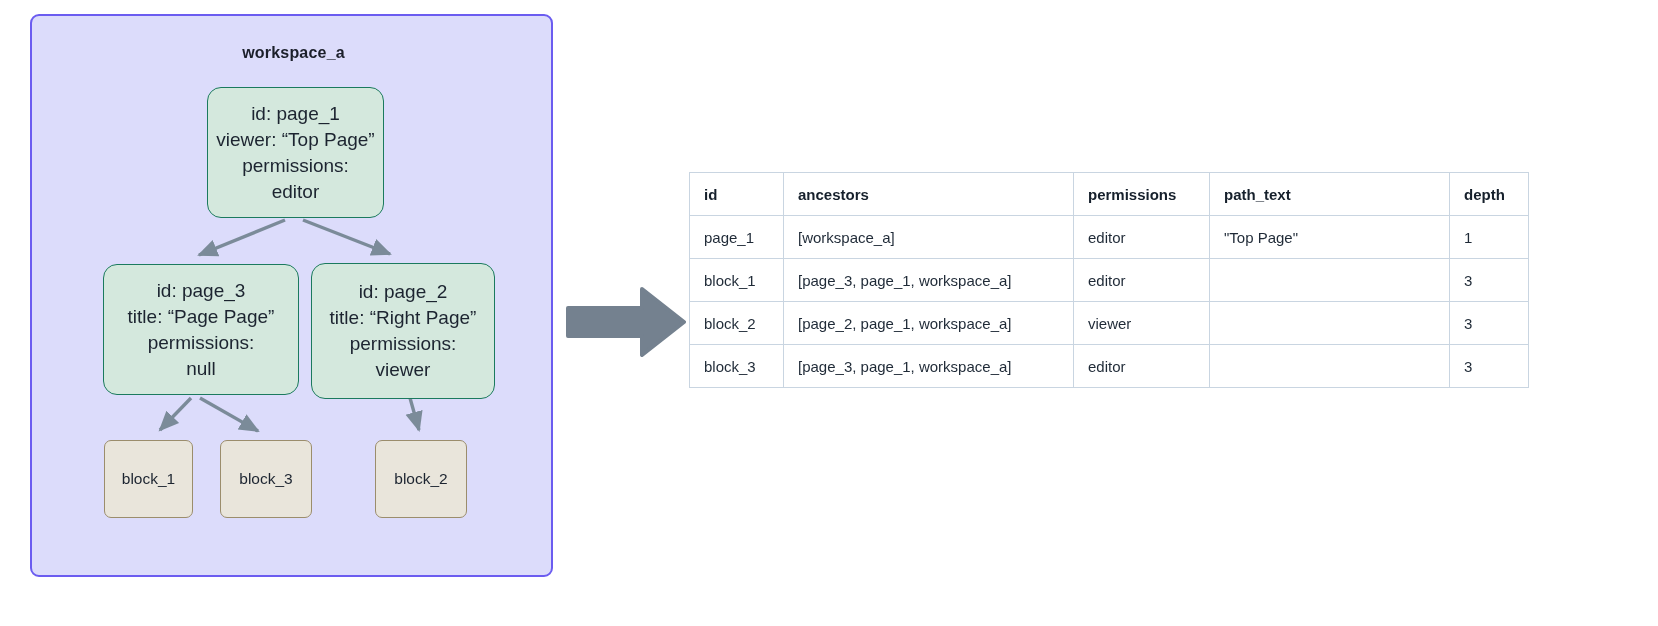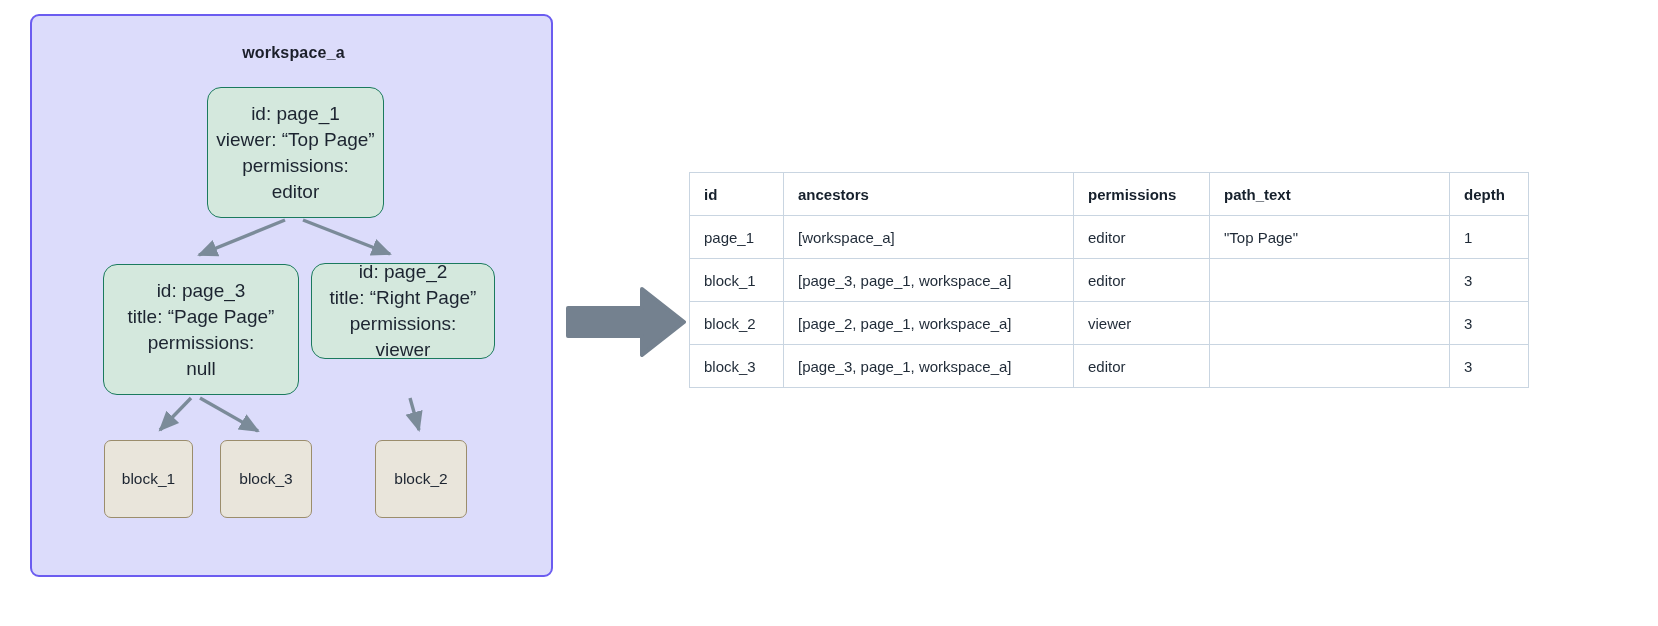--- a/index.html
+++ b/index.html
@@ -29,21 +29,21 @@
     font-size:19px;line-height:26px;color:#1c2430;
   }
   .node.block{
     background:#e9e5db;border:1.6px solid #9b8d6c;border-radius:7px;
     font-size:15.5px;color:#1c2430;
   }
   .node .ln{display:block;white-space:nowrap;}
 
   #node-page1{left:207px;top:87px;width:177px;height:131px;}
   #node-page3{left:103px;top:264px;width:196px;height:131px;}
-  #node-page2{left:311px;top:263px;width:184px;height:96px;}
+  #node-page2{left:311px;top:263px;width:184px;height:136px;}
   #node-block1{left:104px;top:440px;width:89px;height:78px;}
   #node-block3{left:220px;top:440px;width:92px;height:78px;}
   #node-block2{left:375px;top:440px;width:92px;height:78px;}
 
   
   #edges{position:absolute;left:0;top:0;width:1658px;height:626px;
          pointer-events:none;}
 
   
   #big-arrow{position:absolute;left:566px;top:286px;width:120px;height:72px;}

